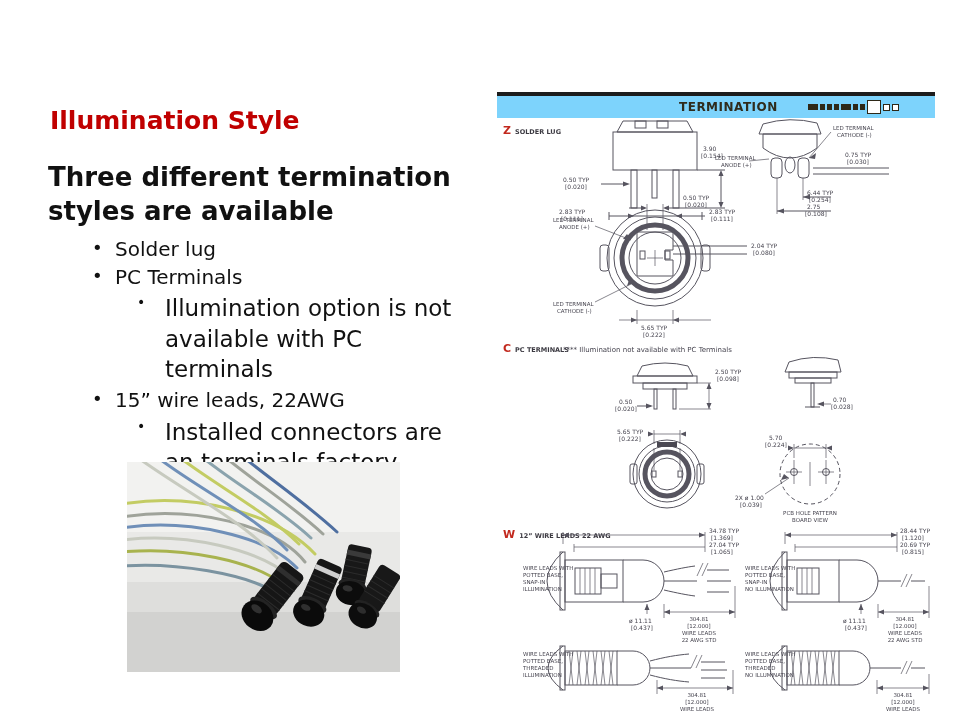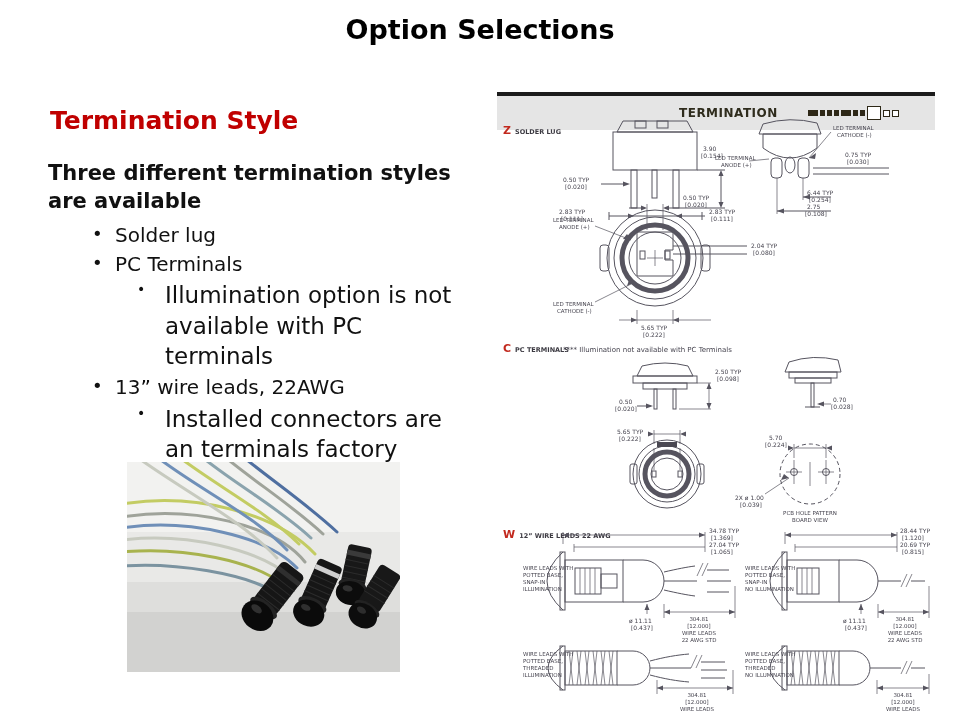--- a/index.html
+++ b/index.html
@@ -2,33 +2,33 @@
 <html><head>
 <meta charset="utf-8">
 <style>
   html,body{margin:0;padding:0;background:#fff;}
   .slide{position:relative;width:960px;height:720px;background:#ffffff;overflow:hidden;
          font-family:"DejaVu Sans","Liberation Sans",sans-serif;color:#000;}
   .page-title{position:absolute;top:14px;left:0;width:960px;text-align:center;
               font-size:27px;font-weight:bold;color:#000;}
   .term-heading{position:absolute;left:50px;top:106px;font-size:25px;font-weight:bold;color:#c00000;}
   .left-body{position:absolute;left:48px;top:160px;width:422px;}
-  .intro{font-size:21px;font-weight:bold;line-height:1.32;margin:0 0 6px 0;color:#111;}
+  .intro{font-size:26px;font-weight:bold;line-height:1.32;margin:0 0 6px 0;color:#111;}
   ul.blist{list-style:none;margin:0;padding:0;}
   li.l1{font-size:20px;line-height:1.42;padding-left:67px;position:relative;color:#111;}
   li.l1::before{content:"•";position:absolute;left:44px;top:0;font-size:18px;}
   .l2{font-size:23px;line-height:1.32;padding-left:117px;position:relative;color:#111;margin:2px 0 2px -67px;}
   .l2::before{content:"•";position:absolute;left:89px;top:0;font-size:14px;}
   li.l1 .l2{margin-left:-67px;padding-left:117px;}
 
   .photo{position:absolute;left:127px;top:462px;width:273px;height:210px;}
 
   .panel{position:absolute;left:497px;top:92px;width:438px;height:622px;background:#fff;}
   .panel-topstrip{height:4px;background:#1c1c1c;}
-  .panel-header{height:34px;background:#e5e5e5;display:flex;align-items:center;}
+  .panel-header{height:22px;background:#7dd3fc;display:flex;align-items:center;}
   .ph-title{margin-left:182px;font-weight:bold;font-size:12px;color:#2f2c1d;letter-spacing:0.5px;}
   .pn-blocks{margin-left:30px;display:flex;gap:2px;align-items:center;}
   .bk{height:6px;background:#2e2817;}
   .bk.w10{width:10px;} .bk.w5{width:5px;}
   .bkx{width:12px;height:12px;background:#fff;border:1px solid #2e2817;}
   .bko{width:5px;height:5px;background:#fff;border:1px solid #2e2817;}
   .panel-svg{position:absolute;left:0;top:26px;}
 
   .panel-svg text{font-family:"DejaVu Sans","Liberation Sans",sans-serif;}
   .ln{fill:none;stroke:#56545f;stroke-width:1;}
@@ -41,38 +41,37 @@
   text.note{font-size:7px;fill:#45434e;}
   text.cap{font-size:5.5px;fill:#45434e;text-anchor:middle;}
   .code{font-size:11px;font-weight:bold;fill:#c2291e;}
   .seclab{font-size:6.5px;font-weight:bold;fill:#3c3a42;}
 </style>
 </head>
 <body>
 
 <div class="slide">
 
-  <div class="page-title">Option Selections</div>
-
-  <div class="term-heading">Termination Style</div>
+
+  <div class="term-heading">Illumination Style</div>
 
   <div class="left-body">
     <p class="intro">Three different termination styles are available</p>
     <ul class="blist">
       <li class="l1">
         <span>Solder lug</span>
       </li>
       <li class="l1">
         <span>PC Terminals</span>
         <div class="l2">
           <span>Illumination option is not available with PC terminals</span>
         </div>
       </li>
       <li class="l1">
-        <span>13” wire leads, 22AWG</span>
+        <span>15” wire leads, 22AWG</span>
         <div class="l2">
           <span>Installed connectors are an terminals factory option</span>
         </div>
       </li>
     </ul>
   </div>
 
   <div class="photo">
     <svg width="273" height="210" viewBox="0 0 273 210">
       <rect width="273" height="210" fill="#e9e9e7"></rect>

